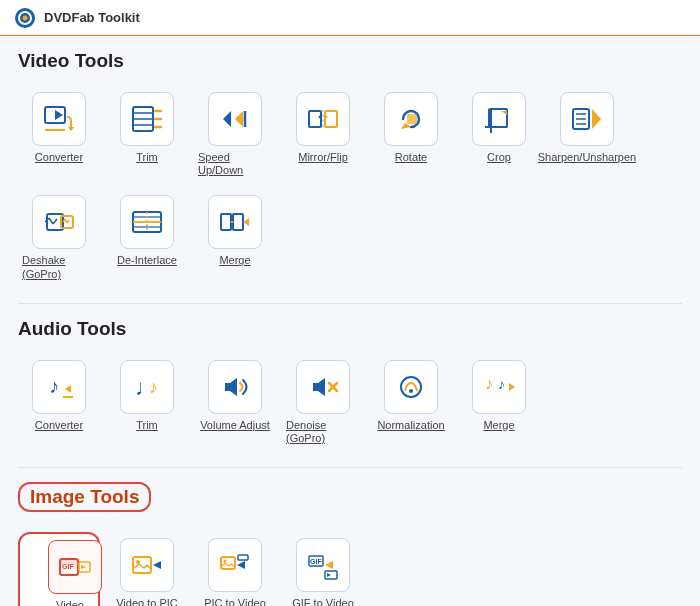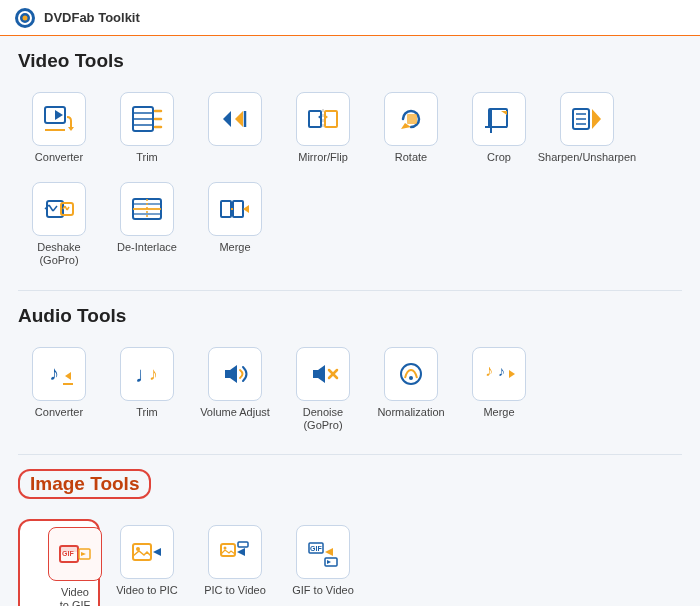--- a/index.html
+++ b/index.html
@@ -87,22 +87,23 @@
       border: 1.5px solid #c8d6e8;
       border-radius: 8px;
       display: flex;
       align-items: center;
       justify-content: center;
       margin-bottom: 5px;
     }
     .tool-label {
       font-size: 11px;
       color: #444;
-      text-align: center;
+      text-align: left;
       line-height: 1.2;
+      text-decoration: underline;
     }
     .divider {
       border: none;
       border-top: 1px solid #dde4ec;
       margin: 6px 0 14px 0;
     }
 
     
     svg { display: block; }
   </style>
@@ -154,20 +155,21 @@
         </div>
 
         <div class="tool-item">
           <div class="tool-icon-box">
             <svg width="36" height="36" viewBox="0 0 36 36">
               <path d="M6 18 L14 10 L14 26 Z" fill="#1a5fa8"></path>
               <path d="M18 18 L26 10 L26 26 Z" fill="#f4a623"></path>
               <line x1="28" y1="10" x2="28" y2="26" stroke="#1a5fa8" stroke-width="2.5"></line>
             </svg>
           </div>
+          <span class="tool-label">Speed Up/Down</span>
         </div>
 
         <div class="tool-item">
           <div class="tool-icon-box">
             <svg width="36" height="36" viewBox="0 0 36 36">
               <rect x="4" y="10" width="12" height="16" rx="1" fill="none" stroke="#1a5fa8" stroke-width="2"></rect>
               <line x1="18" y1="8" x2="18" y2="28" stroke="#ccc" stroke-width="1.5" stroke-dasharray="3,2"></line>
               <rect x="20" y="10" width="12" height="16" rx="1" fill="none" stroke="#f4a623" stroke-width="2"></rect>
               <polygon points="13,16 17,13 17,19" fill="#1a5fa8"></polygon>
               <polygon points="23,16 19,13 19,19" fill="#f4a623"></polygon>

